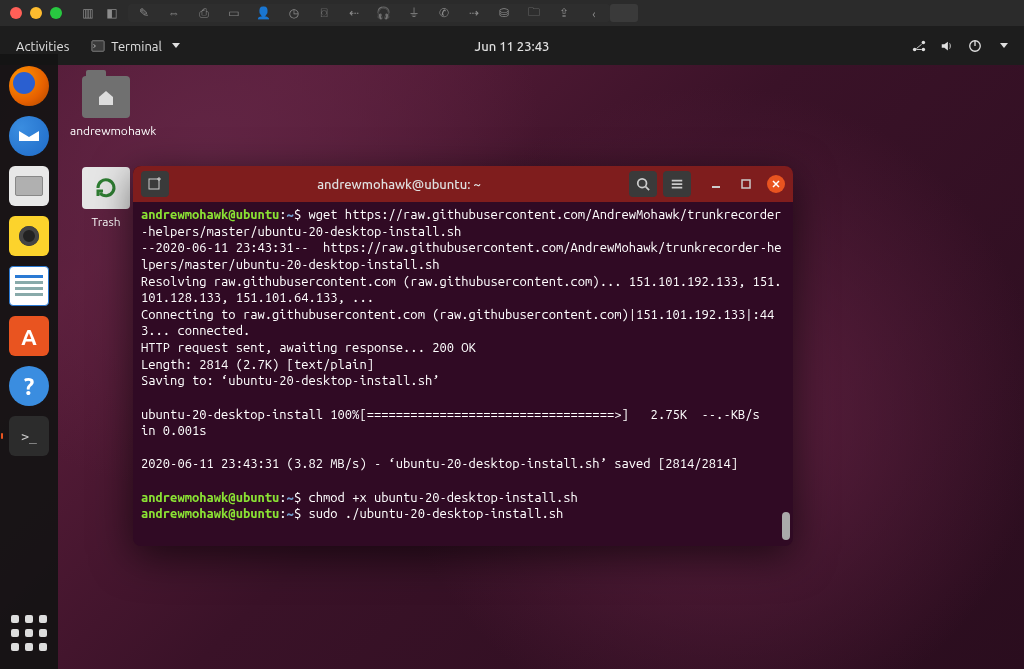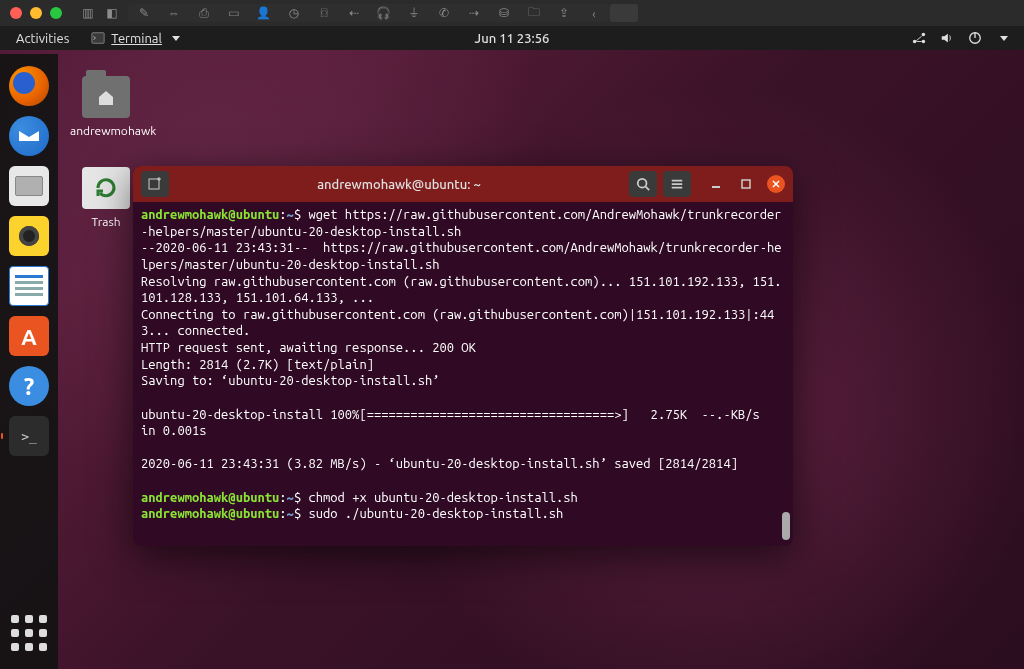--- a/index.html
+++ b/index.html
@@ -17,23 +17,23 @@
 .host-title { flex: 1; text-align: center; display:flex; align-items:center; justify-content:center; gap:6px; color:#d9d9d9; }
 .host-title svg { width:12px; height:12px; }
 .host-right { width: 28px; height:18px; background:#3a3a3a; border-radius:3px; }
 .host-toolbar { display:flex; gap:10px; align-items:center; margin-left:6px; padding:0 6px; background:#3a3a3a33; border-radius:4px; height:18px;}
 
 
 .ubuntu-desktop { position: relative; width: 1024px; height: 643px; background: linear-gradient(135deg, #4a1530 0%, #5a1d3a 20%, #3a1228 50%, #2a0d1e 100%); }
 .ubuntu-desktop::before { content:""; position:absolute; inset:0; background: radial-gradient(circle at 70% 60%, #5e2040 0%, transparent 40%), radial-gradient(circle at 20% 20%, #612544 0%, transparent 35%); }
 
 
-.gnome-top { position: relative; height: 24px; background: #1d1d1d; color: #e0e0e0; display: flex; align-items: center; padding: 0 10px; font-size: 13px; z-index:5;}
+.gnome-top { position: relative; height: 39px; background: #1d1d1d; color: #e0e0e0; display: flex; align-items: center; padding: 0 10px; font-size: 13px; z-index:5;}
 .gnome-top .activities { padding: 0 6px; }
-.gnome-top .app-menu { display: flex; align-items: center; gap: 6px; padding: 0 8px; margin-left: 8px; text-decoration: underline; }
+.gnome-top .app-menu { display: flex; align-items: center; gap: 6px; padding: 0 8px; margin-left: 8px; }
 .gnome-top .center { position:absolute; left:50%; transform:translateX(-50%); font-weight:500; }
 .gnome-top .right { margin-left:auto; display:flex; gap:14px; align-items:center; padding-right:6px; }
 .gnome-top svg { width:14px; height:14px; fill:#e0e0e0; }
 
 
 .dock { position:absolute; left:0; top:28px; bottom:0; width:58px; background: rgba(20,20,20,0.92); display:flex; flex-direction:column; align-items:center; padding-top:10px; gap:6px; z-index:5;}
 .dock-item { width:44px; height:44px; border-radius:8px; display:flex; align-items:center; justify-content:center; position:relative; }
 .dock-item.active::after { content:""; position:absolute; left:-6px; width:2px; height:6px; background:#e95420; border-radius:2px; }
 .dock-bottom { margin-top:auto; margin-bottom:14px; }
 .dock .firefox { background: radial-gradient(circle at 30% 30%, #ff9500, #e66000 60%, #a64500); border-radius:50%; width:40px; height:40px; position:relative;}
@@ -116,21 +116,21 @@
   <div class="gnome-top">
     <div class="activities">Activities</div>
     <div class="app-menu">
       <svg viewBox="0 0 16 16">
           <rect x="1" y="2" width="14" height="12" rx="1" fill="#3a3a3a" stroke="#888"></rect>
           <path d="M3 6l2 2-2 2" stroke="#ccc" fill="none"></path>
         </svg>
       <span>Terminal</span>
       <span class="tri-down"></span>
     </div>
-    <div class="center">Jun 11  23:56</div>
+    <div class="center">Jun 11  23:43</div>
     <div class="right">
       <svg viewBox="0 0 16 16">
           <circle cx="3" cy="12" r="2" fill="#e0e0e0"></circle>
           <circle cx="13" cy="4" r="2" fill="#e0e0e0"></circle>
           <circle cx="13" cy="12" r="2" fill="#e0e0e0"></circle>
           <path d="M5 11l6-5M5 12h6" stroke="#e0e0e0"></path>
         </svg>
       <svg viewBox="0 0 16 16">
           <path d="M2 6v4h3l4 3V3L5 6z" fill="#e0e0e0"></path>
           <path d="M11 5c1 1 1 5 0 6" stroke="#e0e0e0" fill="none"></path>

